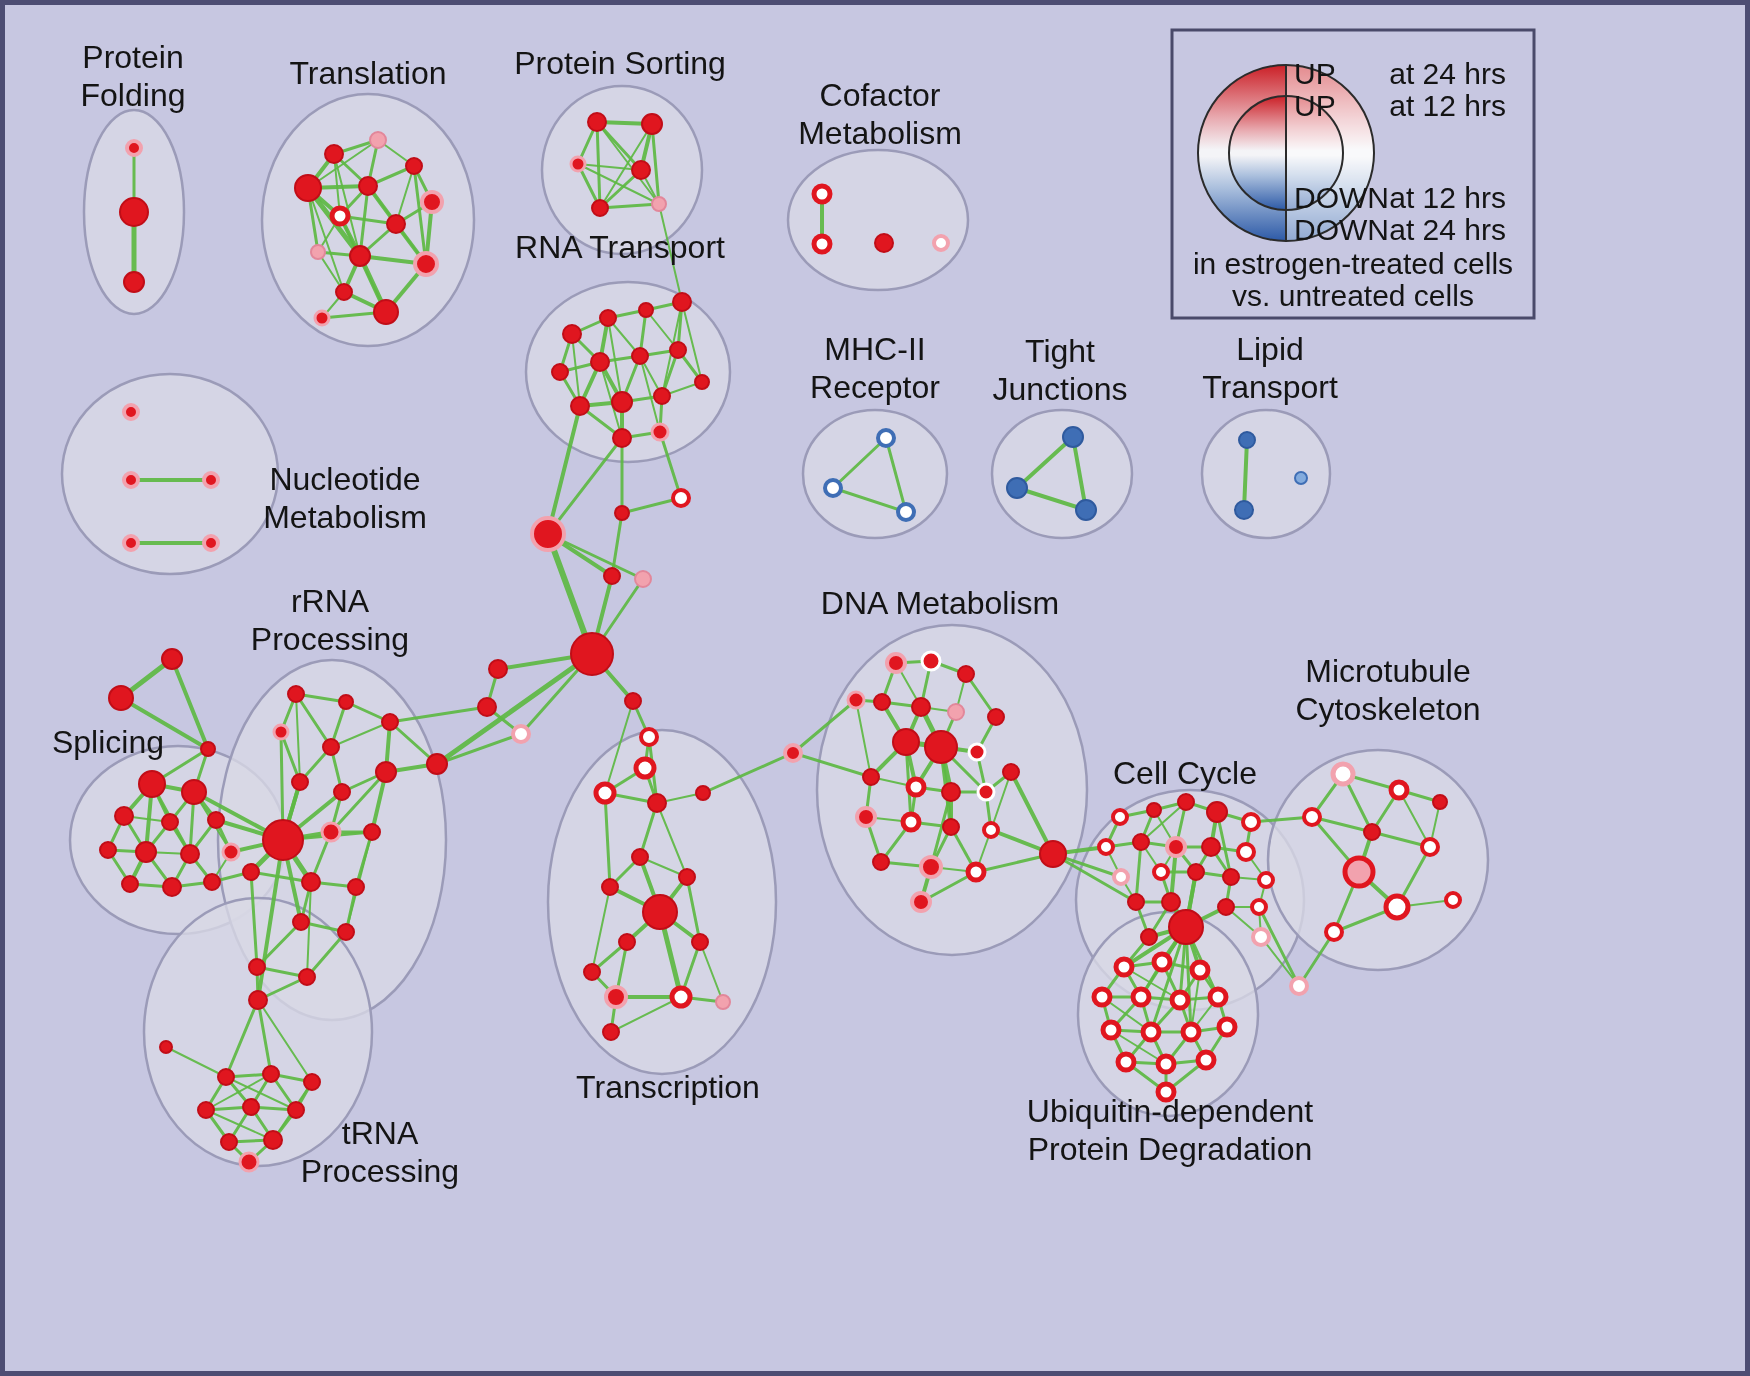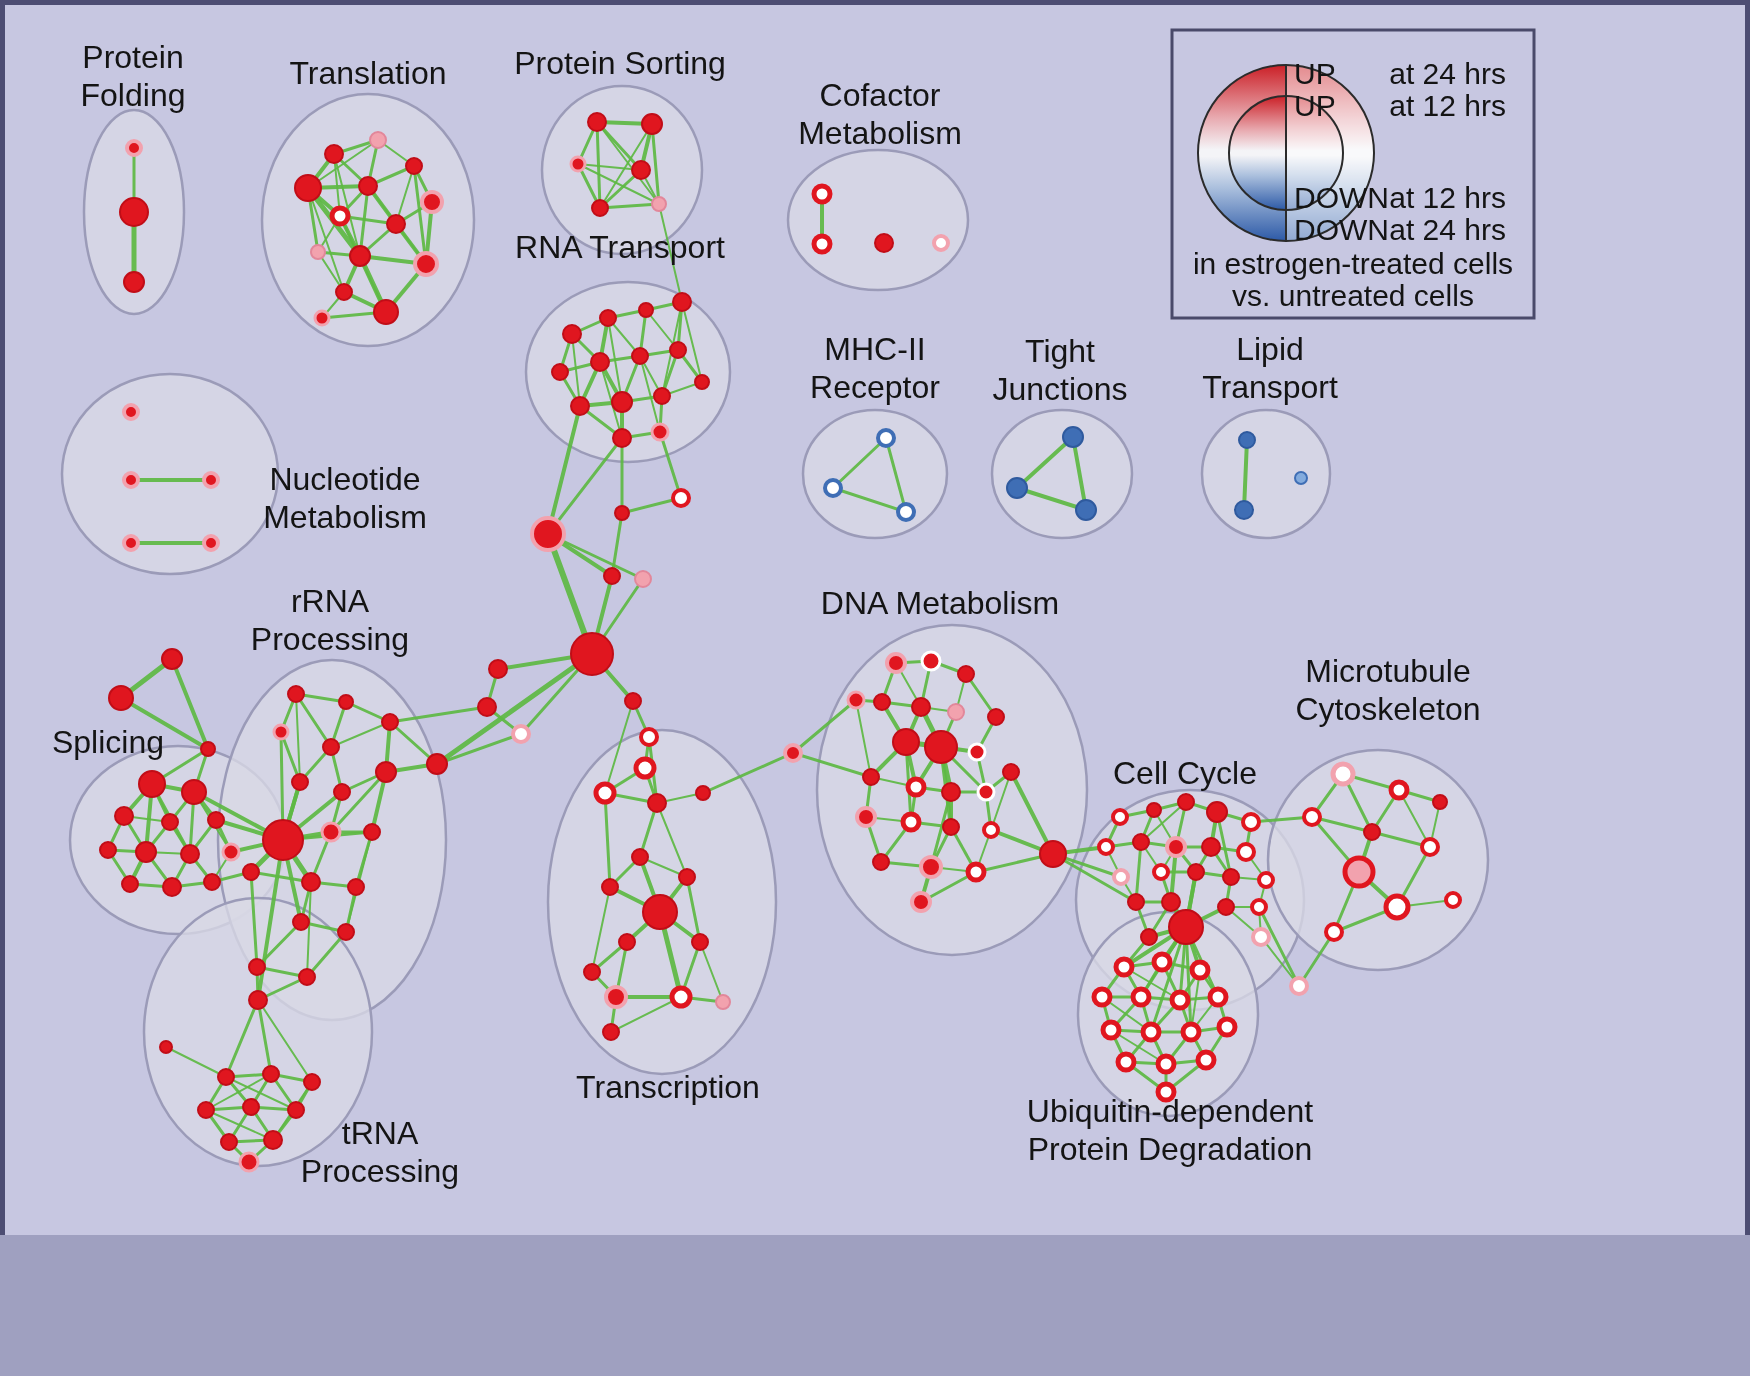--- a/index.html
+++ b/index.html
@@ -1,16 +1,16 @@
 <!DOCTYPE html>
 <html><head>
 <meta charset="utf-8">
 <style>
   html,body{margin:0;padding:0;background:#9fa0c0;}
-  .stage{position:relative;width:1750px;height:1235px;overflow:hidden;}
+  .stage{position:relative;width:1750px;height:1376px;overflow:hidden;}
   svg{display:block;}
   text{font-family:"Liberation Sans","DejaVu Sans",sans-serif;}
 </style>
 </head>
 <body>
 
 <div class="stage">
   <svg id="net" width="1750" height="1376" viewBox="0 0 1750 1376">
       <rect x="0" y="0" width="1750" height="1376" fill="#c7c7e1"></rect>
       <ellipse cx="134" cy="212" rx="50" ry="102" fill="#d8d8e6" fill-opacity="0.78" stroke="#9b9bb8" stroke-width="2.5"></ellipse>

